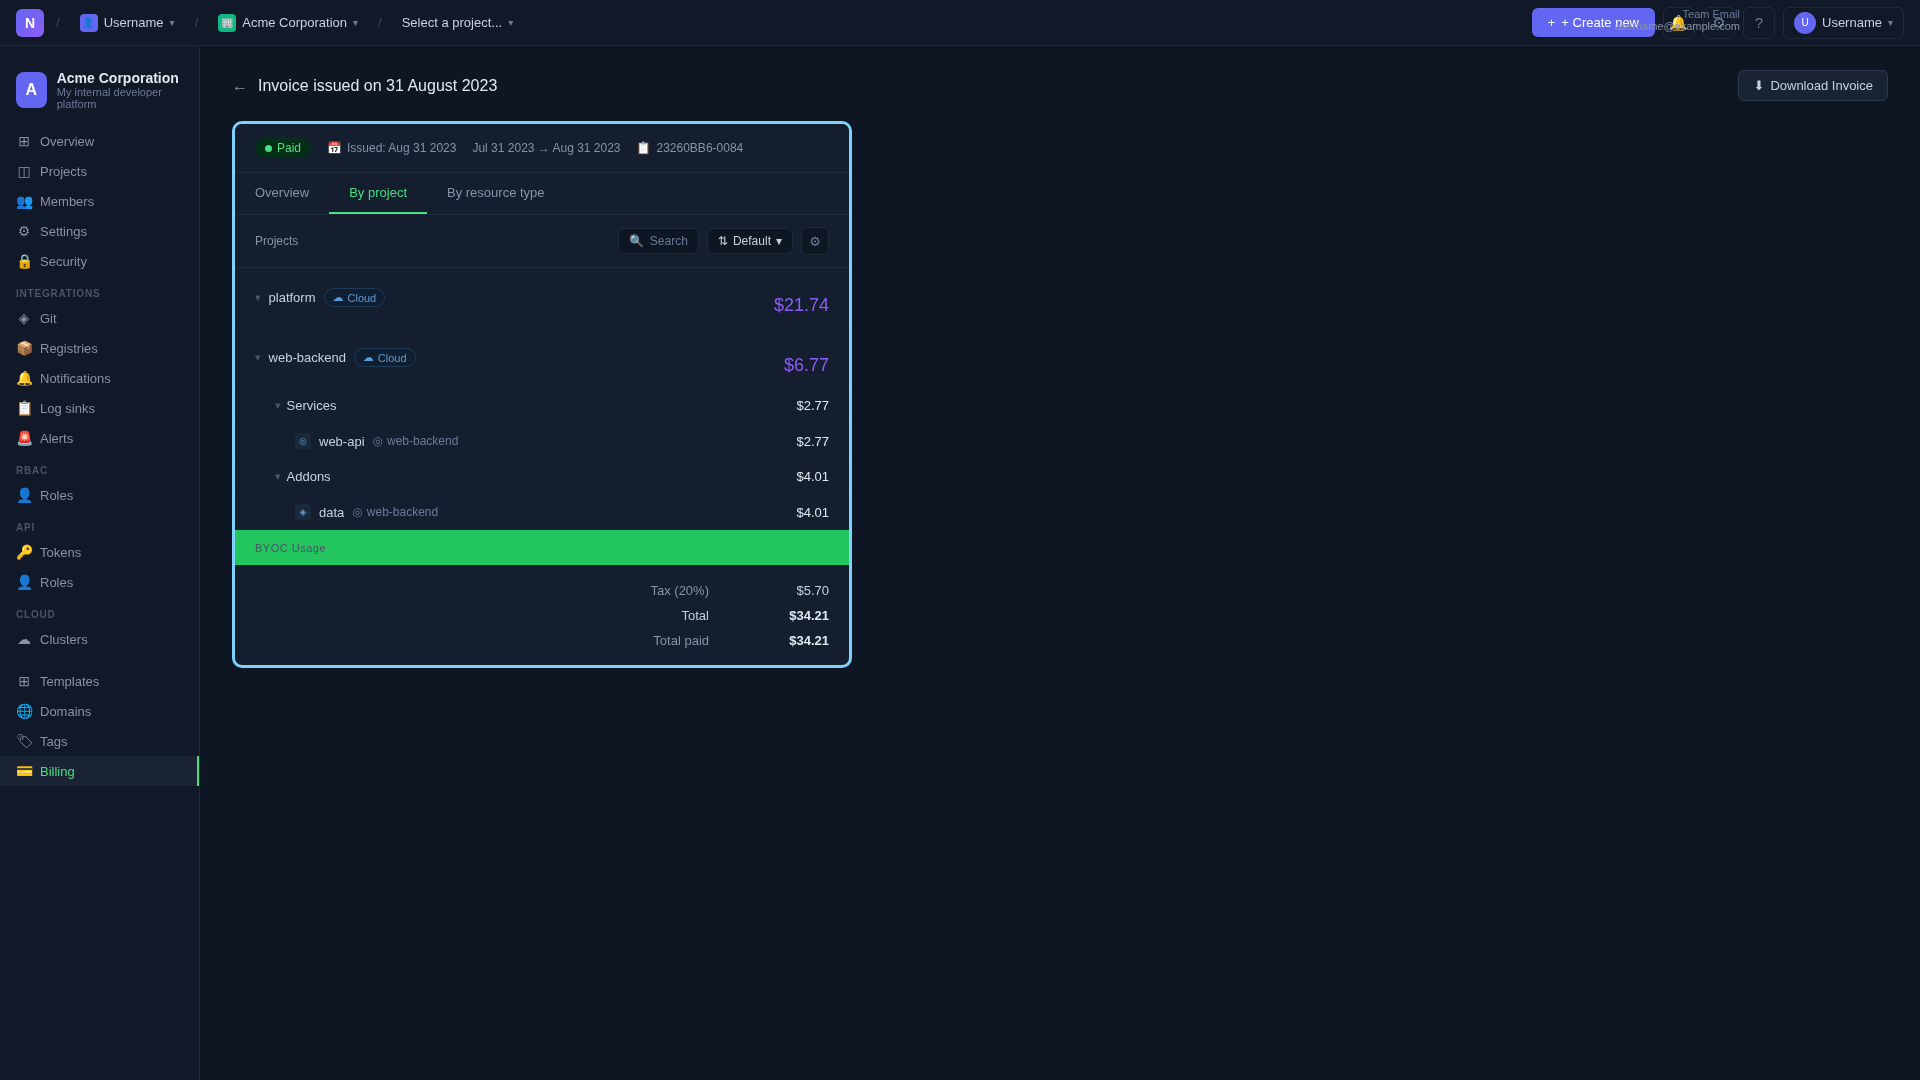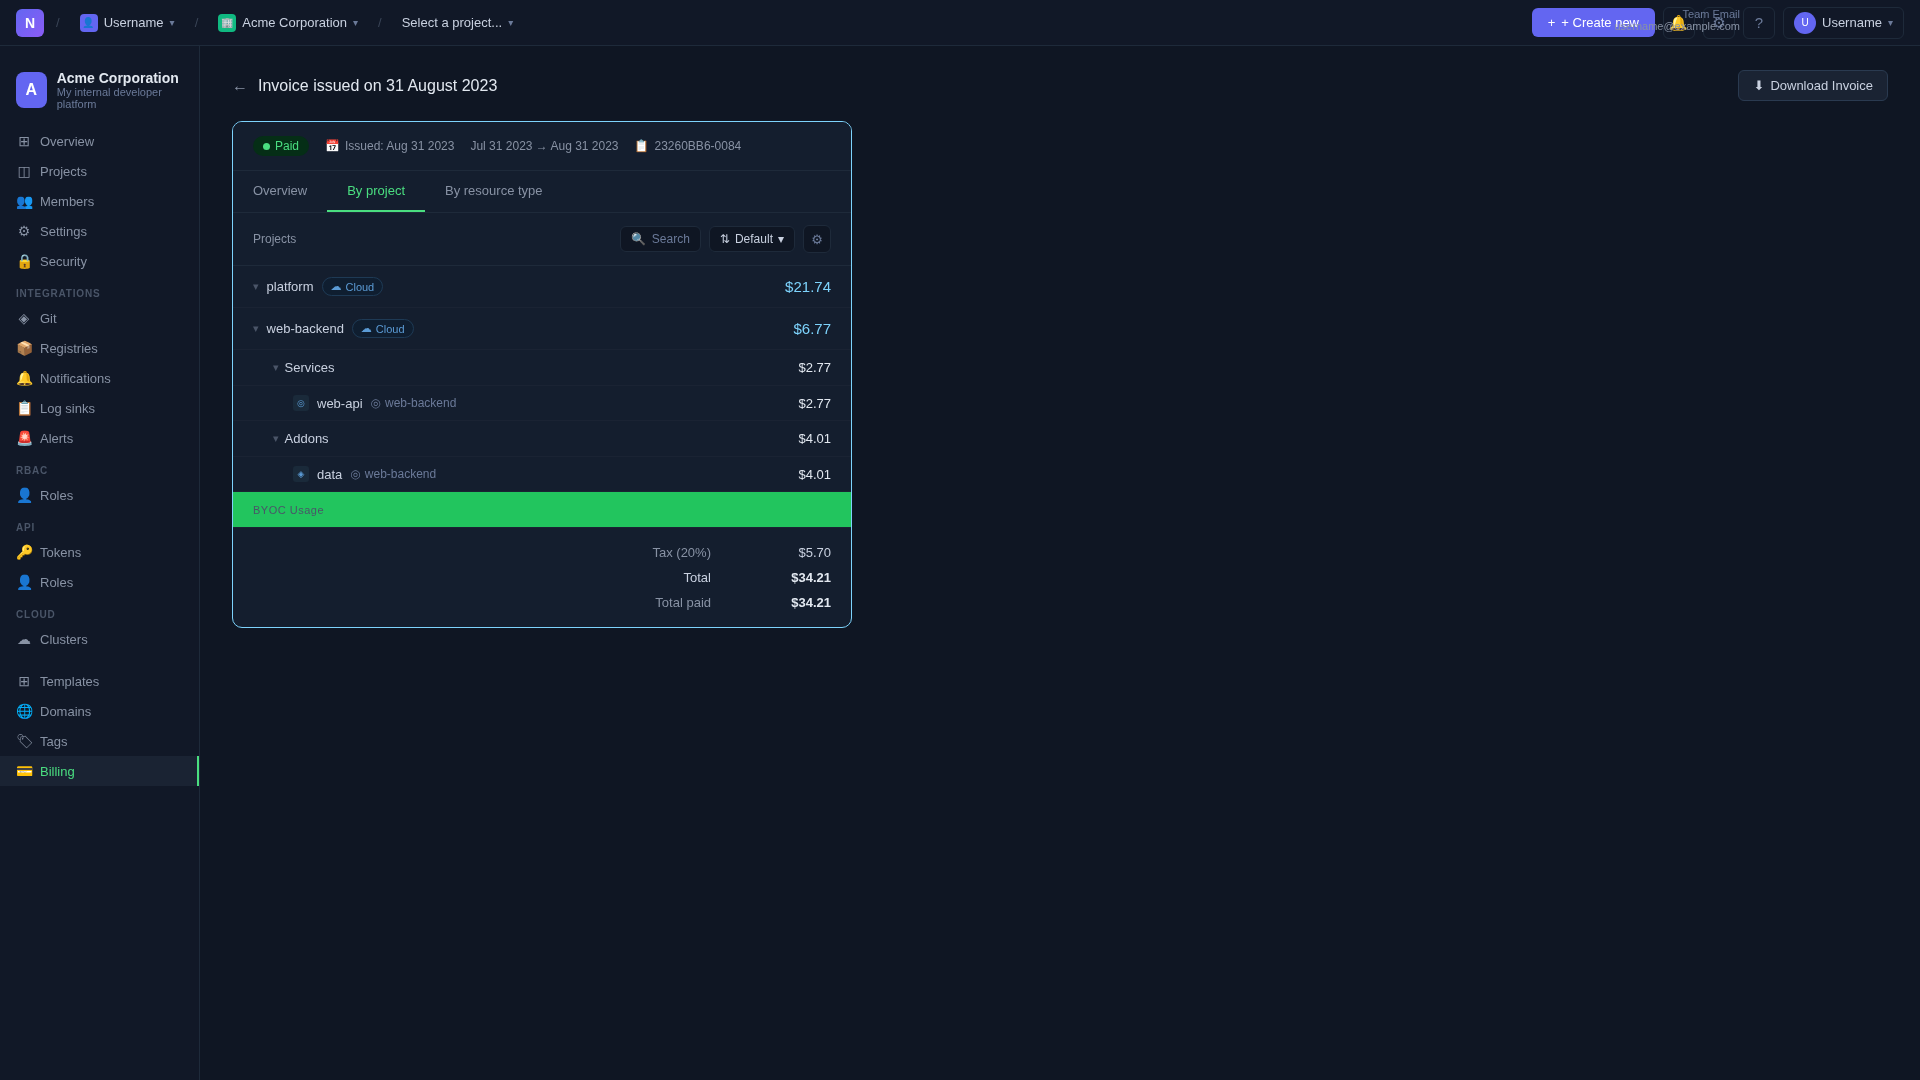--- a/index.html
+++ b/index.html
@@ -156,21 +156,21 @@
       padding: 7px 14px;
       border-radius: 6px;
       cursor: pointer;
       display: flex; align-items: center; gap: 6px;
       font-size: 13px;
     }
 
     
     .invoice-card {
       background: #141e2e;
-      border: 1px solid #7dd3fc;
+      border: 3px solid #7dd3fc;
       border-radius: 10px;
       overflow: hidden;
       max-width: 620px;
     }
 
     
     .status-row {
       display: flex; align-items: center; gap: 16px;
       padding: 14px 20px;
       border-bottom: 1px solid #1e2a3a;
@@ -267,21 +267,21 @@
     .project-name { color: #c9d1e0; font-size: 13px; font-weight: 500; }
     .cloud-badge {
       display: flex; align-items: center; gap: 4px;
       background: #0f1e30;
       border: 1px solid #1e3a55;
       color: #5b9bd5;
       padding: 2px 8px;
       border-radius: 12px;
       font-size: 11px;
     }
-    .project-amount { color: #7dd3fc; font-size: 15px; font-weight: 500; }
+    .project-amount { color: #8b5cf6; font-size: 18px; font-weight: 500; margin-top: 16px; }
     .section-row {
       display: flex; align-items: center; justify-content: space-between;
       padding: 10px 20px 10px 40px;
       border-bottom: 1px solid #1a2333;
     }
     .section-row-left {
       display: flex; align-items: center; gap: 6px;
     }
     .section-name { color: #c9d1e0; font-size: 13px; }
     .section-amount { color: #e2e8f0; font-size: 13px; }

